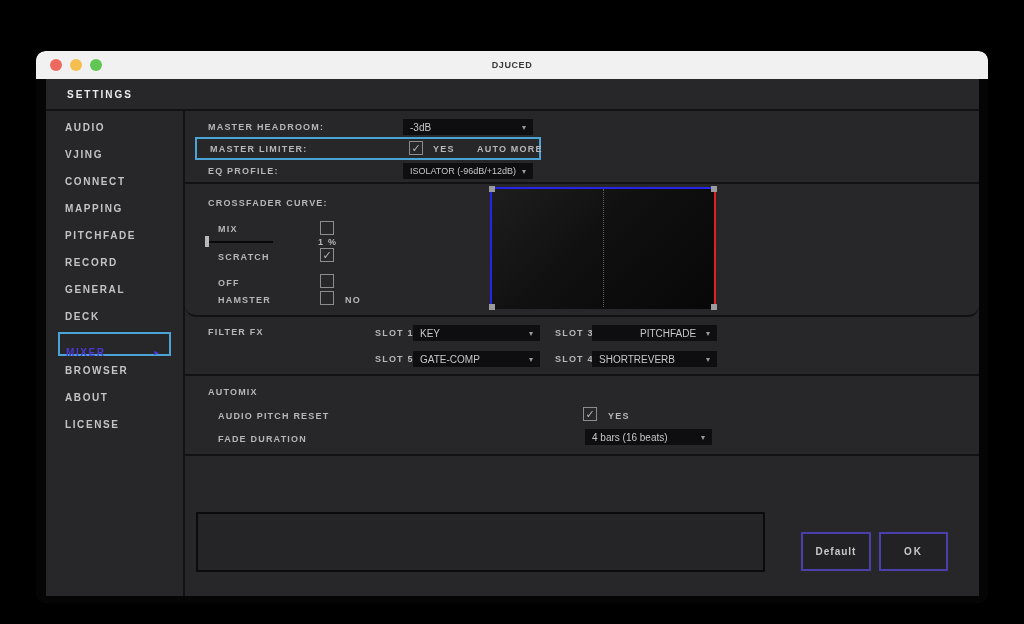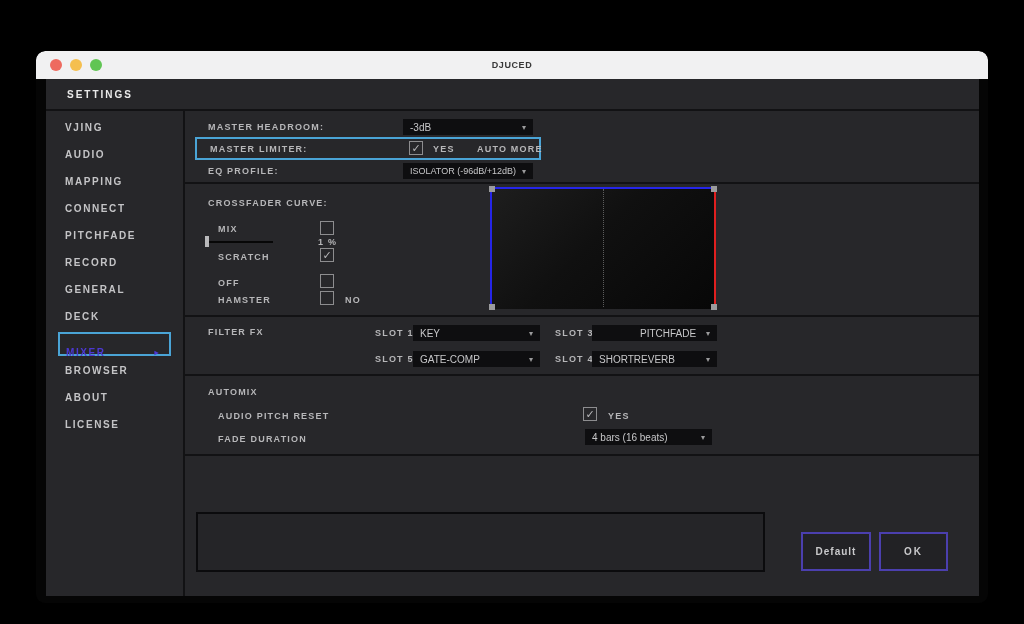--- a/index.html
+++ b/index.html
@@ -29,21 +29,21 @@
   .side-item { height:27px; display:flex; align-items:center; padding-left:19px;
                color:#c4c4c6; font-size:10px; font-weight:bold; letter-spacing:1.6px; cursor:pointer; }
   .side-item.selected { margin:0 12px; height:24px; margin-top:2px; margin-bottom:1px;
                border:2px solid var(--accent_cyan); padding:17px 9px 0 6px;
                display:flex; justify-content:space-between; align-items:center;
                color:var(--accent_purple); }
   .side-item.selected .arrow { color:var(--accent_purple); font-size:8px; }
   
   .main { flex:1; position:relative; display:flex; flex-direction:column; }
   .sec { position:relative; border-bottom:2px solid #121214; }
-  .sec1 { height:73px; } .sec2 { height:133px; } .sec3 { height:59px;text-align:center; } .sec4 { height:80px; }
+  .sec1 { height:73px; } .sec2 { height:133px;border-radius:11px; } .sec3 { height:59px;text-align:center; } .sec4 { height:80px; }
   .sec5 { flex:1; border-bottom:none; }
   .lbl { position:absolute; color:#b7b7b9; font-size:9px; font-weight:bold;
          letter-spacing:1.2px; white-space:nowrap; }
   .dropdown { position:absolute; height:16px; background:#0e0e10; display:flex;
               align-items:center; justify-content:space-between; padding:0 7px; cursor:pointer; }
   .dd-val { color:#c7c7c9; font-size:10px; white-space:nowrap; }
   .dd-arrow { color:#9a9a9c; font-size:8px; }
   .cb { position:absolute; width:14px; height:14px; border:1px solid #8d8d8f;
         background:transparent; cursor:pointer; display:flex; align-items:center; justify-content:center; }
   .cb .mark { color:#b9b9bb; font-size:11px; line-height:1; }
@@ -85,24 +85,24 @@
   <div class="body">
     <div class="panel">
 
       <div class="settings-bar">
         <span class="txt">SETTINGS</span>
       </div>
 
       <div class="content">
 
         <div class="sidebar">
+          <div class="side-item">AUDIO</div>
           <div class="side-item">VJING</div>
-          <div class="side-item">AUDIO</div>
+          <div class="side-item">CONNECT</div>
           <div class="side-item">MAPPING</div>
-          <div class="side-item">CONNECT</div>
           <div class="side-item">PITCHFADE</div>
           <div class="side-item">RECORD</div>
           <div class="side-item">GENERAL</div>
           <div class="side-item">DECK</div>
           <div class="side-item selected">
             <span>MIXER</span>
             <span class="arrow">▸</span>
           </div>
           <div class="side-item">BROWSER</div>
           <div class="side-item">ABOUT</div>

